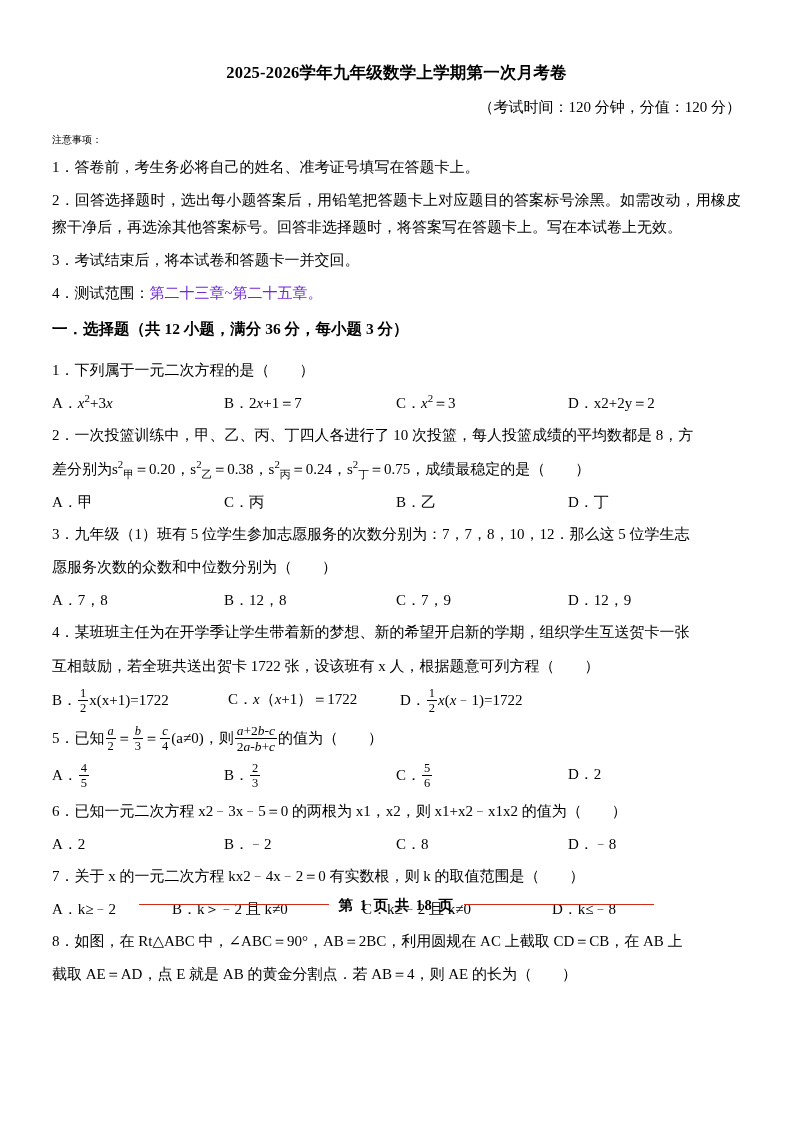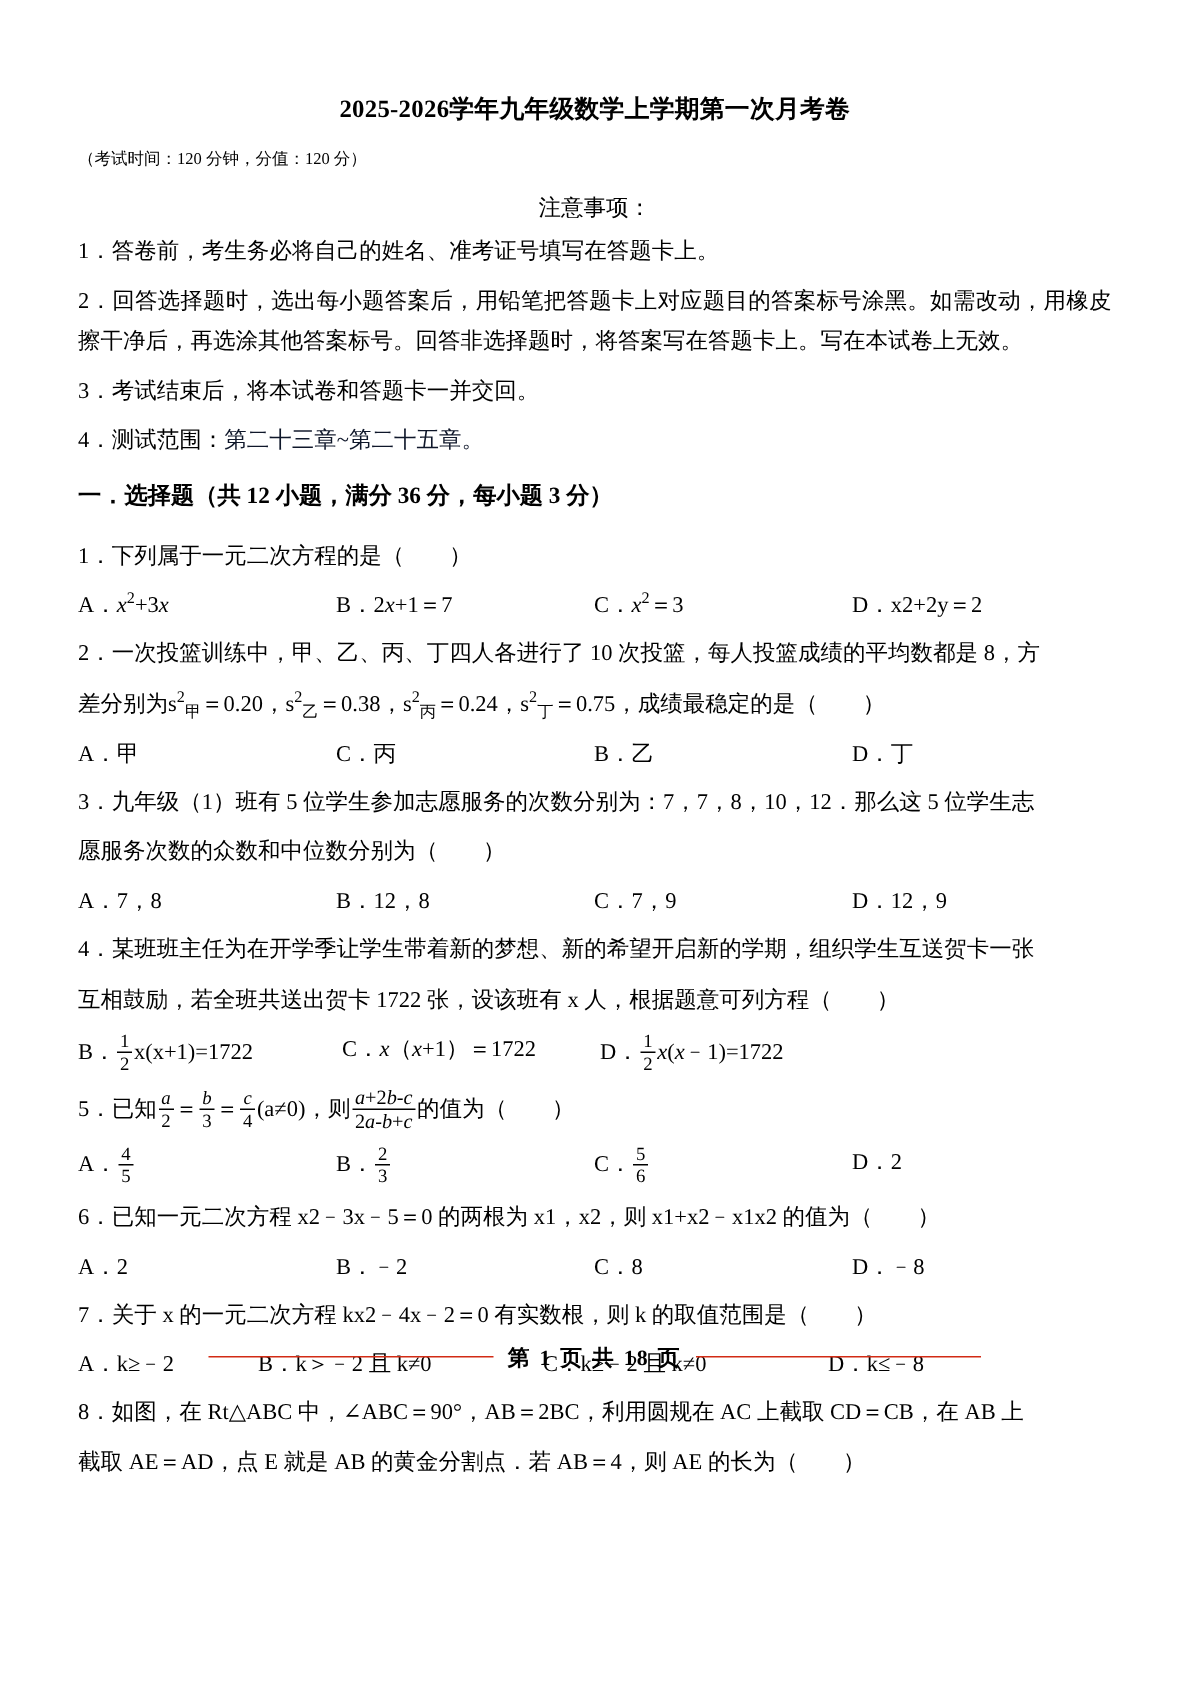--- a/index.html
+++ b/index.html
@@ -23,37 +23,36 @@
     padding: 56px 52px 0 52px;
   }
   .title {
     text-align: center;
     font-size: 16.5px;
     font-weight: bold;
     letter-spacing: 0.2px;
     margin: 6px 0 0 0;
   }
   .subtitle {
-    text-align: left;
-    font-size: 11px;
+    text-align: right;
+    font-size: 15px;
     margin: 14px 0 0 0;
   }
   .notice-head {
-    font-size: 15px;
+    font-size: 10px;
     margin: 16px 0 0 0;
-    text-align: center;
   }
   p.line {
     font-size: 15px;
     line-height: 1.75;
     margin: 7px 0 0 0;
     text-align: justify;
   }
   .red {
-    color: #0f172a;
+    color: #6d28d9;
   }
   .sec-head {
     font-size: 15.5px;
     font-weight: bold;
     margin: 13px 0 18px 0;
   }
   .q {
     font-size: 15px;
     line-height: 1.72;
     margin: 8px 0 0 0;

